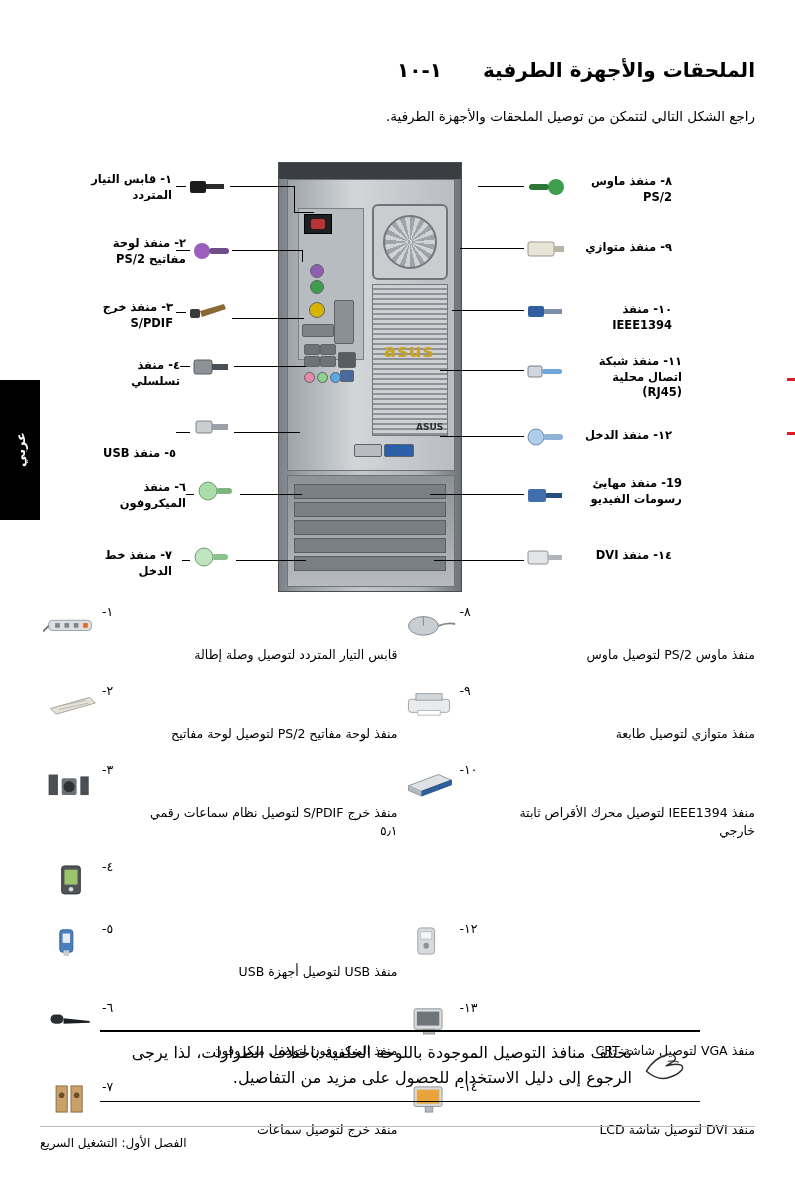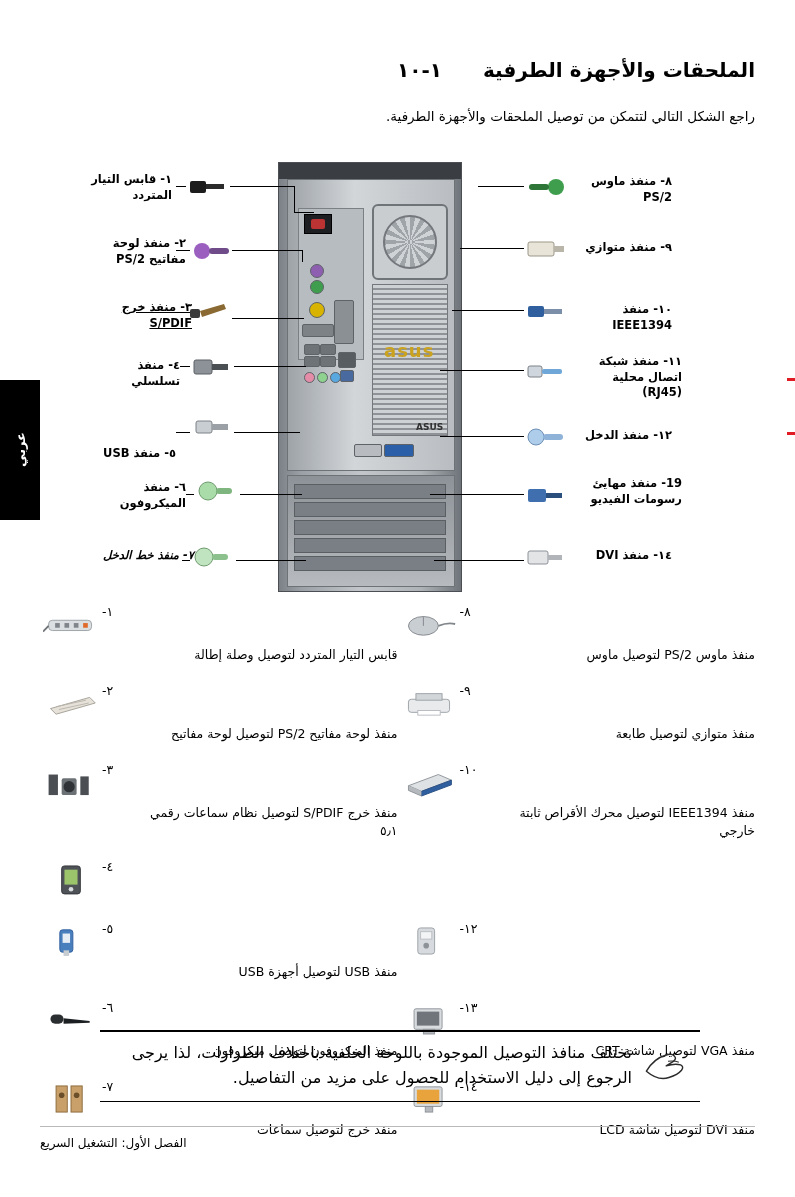--- a/index.html
+++ b/index.html
@@ -240,21 +240,21 @@
     <div class="ico" style="left:190px;top:86px;">
       <svg viewBox="0 0 44 30" width="44" height="30">
           <circle cx="12" cy="15" r="8" fill="#9b5fc0"></circle>
           <rect x="19" y="12" width="20" height="6" rx="3" fill="#6f4b8a"></rect>
         </svg>
     </div>
     <div class="leader h" style="left:176px;top:100px;width:14px;"></div>
     <div class="leader h" style="left:232px;top:100px;width:70px;"></div>
     <div class="leader v" style="left:302px;top:100px;height:12px;"></div>
 
-    <div class="callout left" style="left:100px;top:150px;width:92px;text-decoration:underline;">٣- منفذ خرج S/PDIF</div>
+    <div class="callout left" style="left:81px;top:150px;width:92px;">٣- منفذ خرج S/PDIF</div>
     <div class="ico" style="left:186px;top:148px;">
       <svg viewBox="0 0 44 30" width="44" height="30">
           <rect x="4" y="11" width="10" height="9" rx="2" fill="#3a3a3a"></rect>
           <path d="M14 13 L38 6 L40 11 L16 19 Z" fill="#8a6a32"></path>
         </svg>
     </div>
     <div class="leader h" style="left:176px;top:162px;width:10px;"></div>
     <div class="leader h" style="left:232px;top:168px;width:72px;"></div>
 
     <div class="callout left" style="left:86px;top:208px;width:94px;">٤- منفذ تسلسلي</div>
@@ -280,21 +280,21 @@
     <div class="callout left" style="left:86px;top:330px;width:100px;">٦- منفذ الميكروفون</div>
     <div class="ico" style="left:194px;top:326px;">
       <svg viewBox="0 0 44 30" width="44" height="30">
           <circle cx="14" cy="15" r="9" fill="#a9dca9" stroke="#6e9a6e"></circle>
           <rect x="22" y="12" width="16" height="6" rx="3" fill="#7fb67f"></rect>
         </svg>
     </div>
     <div class="leader h" style="left:186px;top:344px;width:8px;"></div>
     <div class="leader h" style="left:240px;top:344px;width:62px;"></div>
 
-    <div class="callout left" style="left:98px;top:398px;width:96px;font-style:italic;">٧- منفذ خط الدخل</div>
+    <div class="callout left" style="left:76px;top:398px;width:96px;">٧- منفذ خط الدخل</div>
     <div class="ico" style="left:190px;top:392px;">
       <svg viewBox="0 0 44 30" width="44" height="30">
           <circle cx="14" cy="15" r="9" fill="#bfe4bf" stroke="#6e9a6e"></circle>
           <rect x="22" y="12" width="16" height="6" rx="3" fill="#8cc08c"></rect>
         </svg>
     </div>
     <div class="leader h" style="left:182px;top:410px;width:8px;"></div>
     <div class="leader h" style="left:236px;top:410px;width:70px;"></div>
 
     <div class="ico" style="left:524px;top:22px;">

